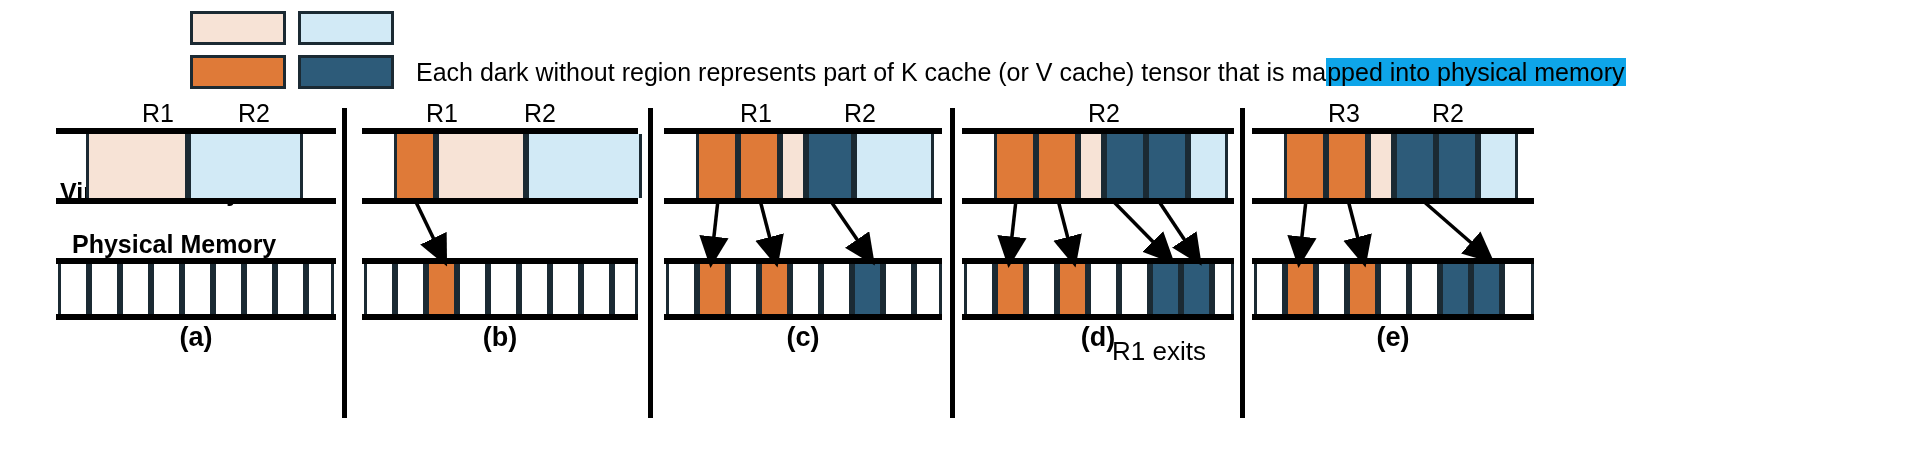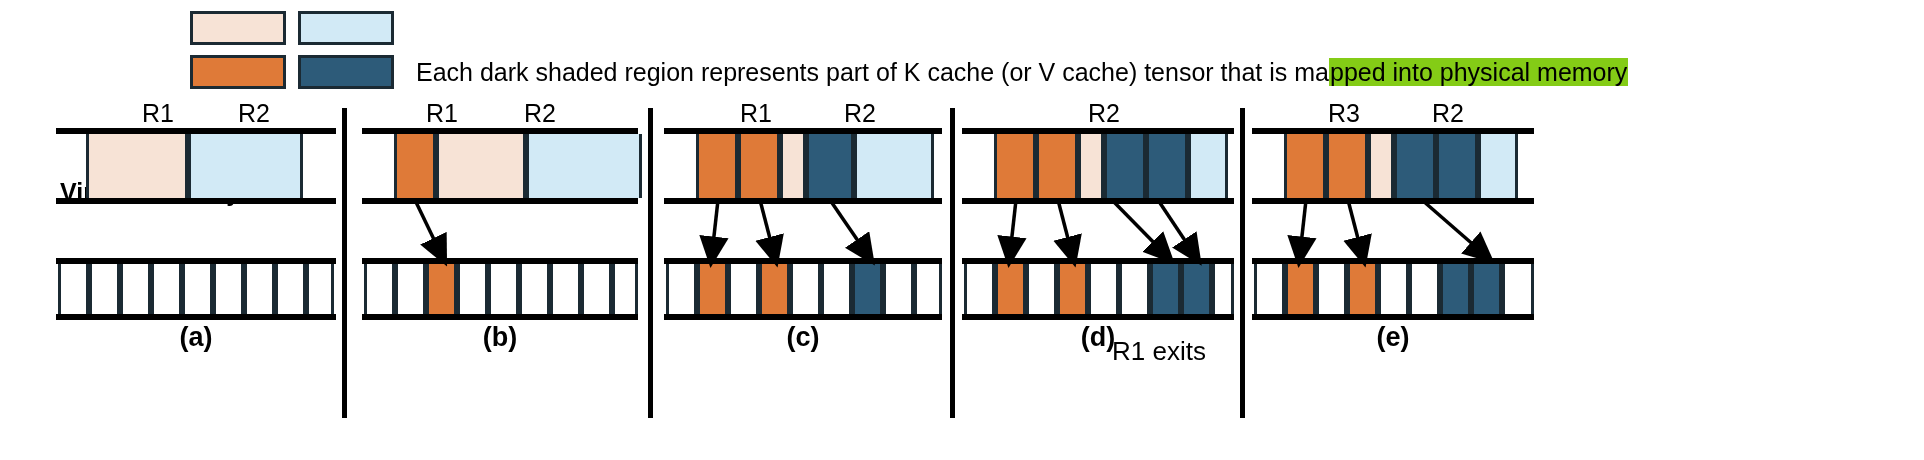--- a/index.html
+++ b/index.html
@@ -7,21 +7,21 @@
        font-family:"Liberation Sans","DejaVu Sans",sans-serif;color:#000;}
 
   
   #legend{position:absolute;left:0;top:0;width:1924px;height:96px;}
   .legend-row{position:absolute;left:190px;height:40px;display:flex;align-items:center;}
   #legend-row-1{top:8px;}
   #legend-row-2{top:52px;}
   .swatch{width:96px;height:34px;border:3px solid #1b2a33;box-sizing:border-box;}
   .swatch.gap{margin-left:12px;}
   .legend-text{margin-left:22px;font-size:25px;line-height:34px;white-space:nowrap;color:#000;}
-  .hl{background:#84cc16;padding:0 1px;}
+  .hl{background:#0ea5e9;padding:0 1px;}
 
   .sw-light-k{background:#f7e3d6;}
   .sw-light-v{background:#d2eaf6;}
   .sw-dark-k{background:#df7a38;}
   .sw-dark-v{background:#2d5b79;}
 
   
   #panels{position:absolute;left:0;top:100px;width:1924px;height:360px;}
   .panel{position:absolute;top:0;height:300px;}
   .divider{position:absolute;top:8px;width:5px;height:310px;background:#000;}
@@ -63,33 +63,34 @@
 <div id="legend">
 
   <div class="legend-row" id="legend-row-1">
     <span class="swatch sw-light-k"></span>
     <span class="swatch sw-light-v gap"></span>
   </div>
 
   <div class="legend-row" id="legend-row-2">
     <span class="swatch sw-dark-k"></span>
     <span class="swatch sw-dark-v gap"></span>
-    <span class="legend-text"><span>Each dark shaded region represents part of K cache (or V cache) tensor that is ma</span><span class="hl">pped into physical memory</span></span>
+    <span class="legend-text"><span>Each dark without region represents part of K cache (or V cache) tensor that is ma</span><span class="hl">pped into physical memory</span></span>
   </div>
 
 </div>
 
 <div id="panels">
 
   <div class="divider" style="left:342px;"></div>
   <div class="divider" style="left:648px;"></div>
   <div class="divider" style="left:950px;"></div>
   <div class="divider" style="left:1240px;"></div>
 
   <div class="vm-label" style="left:60px;top:78px;">Virtual Memory</div>
+  <div class="pm-label" style="left:72px;top:130px;">Physical Memory</div>
 
   <div class="panel" id="panel-a" style="left:56px;width:280px;">
     <div class="rlabel" style="left:72px;top:-1px;width:60px;">R1</div>
     <div class="rlabel" style="left:168px;top:-1px;width:60px;">R2</div>
 
     <div class="rail rail-top" style="top:28px;width:280px;"></div>
     <div class="vrow" style="left:0;top:34px;width:280px;">
       <div class="blk k-light" style="left:30px;width:102px;"></div>
       <div class="blk v-light" style="left:132px;width:115px;"></div>
     </div>

